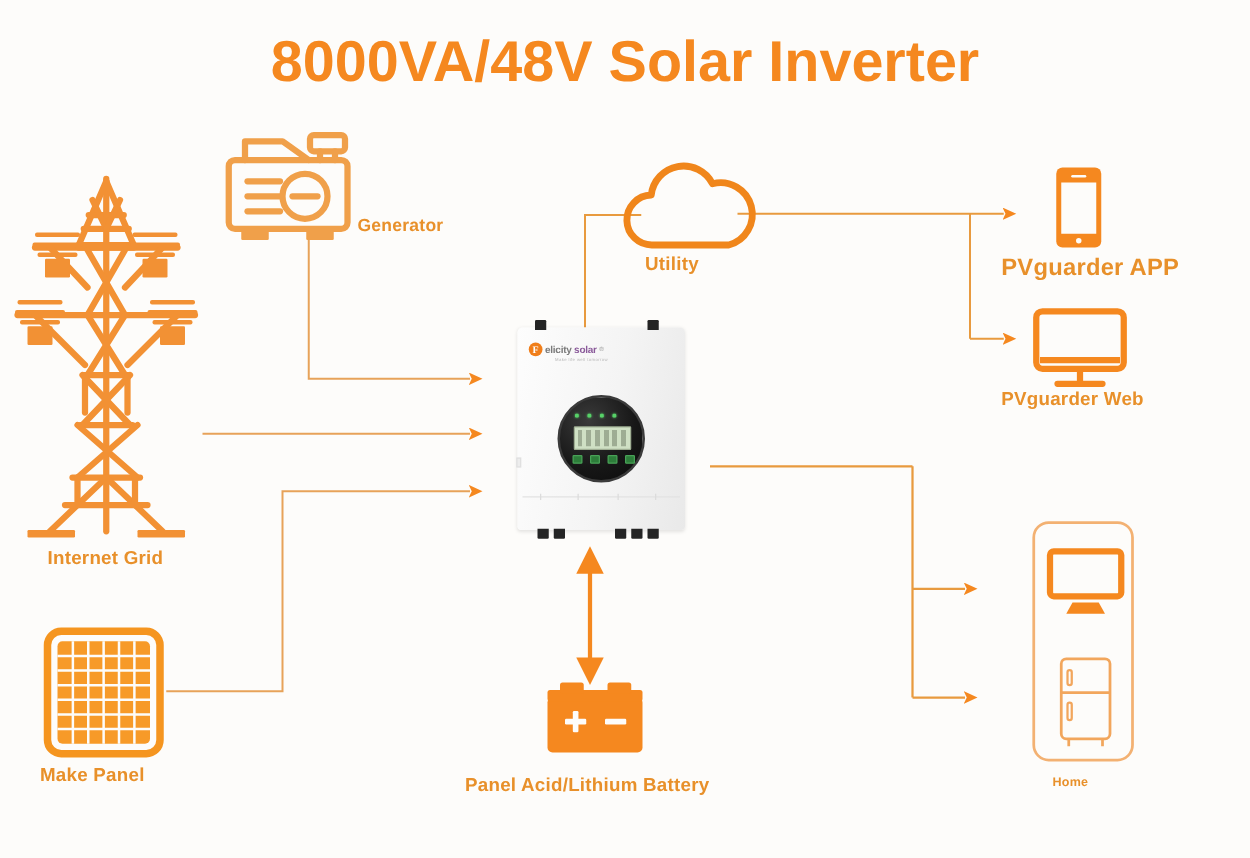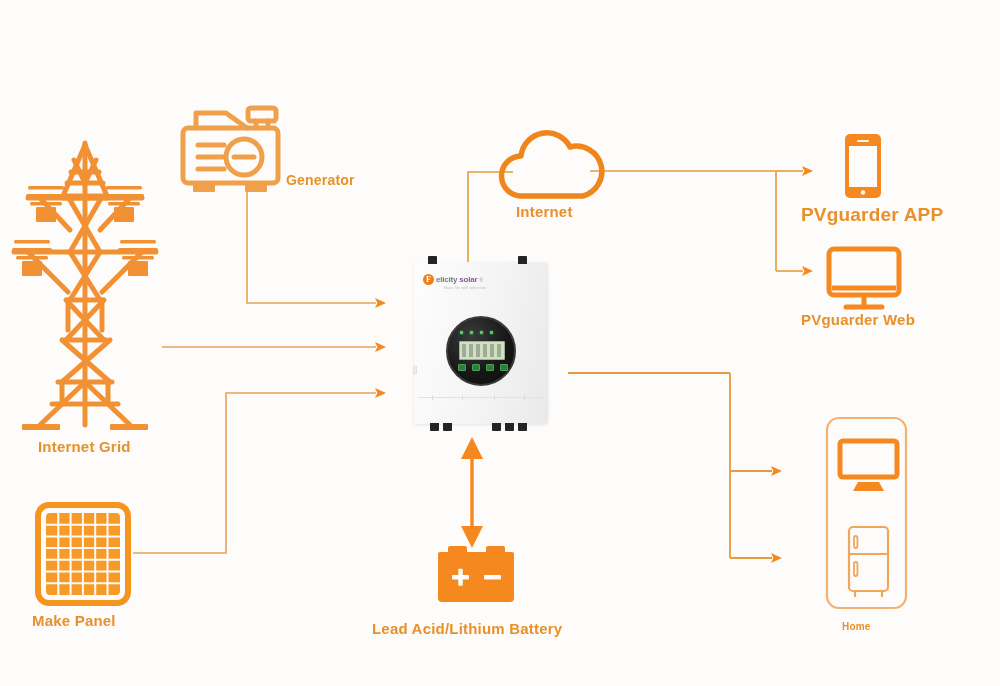--- a/index.html
+++ b/index.html
@@ -80,20 +80,21 @@
   .foot{position:absolute;width:9px;height:8px;background:#242424;border-radius:0 0 1px 1px;}
   .seam{position:absolute;left:4px;right:4px;height:1px;background:#e2e2e2;}
   .seam i{position:absolute;top:-2px;width:1px;height:5px;background:#dcdcdc;}
   .port{position:absolute;width:2px;height:6px;background:#ededed;border:1px solid #e0e0e0;}
 </style>
 </head>
 <body>
 
 <div id="stage">
 
+  <div id="title">8000VA/48V  Solar Inverter</div>
 
   <svg class="layer" viewBox="0 0 1000 686">
     <defs>
       <marker id="ah" markerWidth="12" markerHeight="12" refX="1" refY="5" orient="auto" markerUnits="userSpaceOnUse">
         <path d="M0,0 L11,5 L0,10 L2.4,5 Z" fill="#F5881F"></path>
       </marker>
     </defs>
 
     <g>
       <path d="M247,185 L247,303 L376,303" fill="none" stroke="#E7A259" stroke-width="1.6" marker-end="url(#ah)"></path>
@@ -235,21 +236,21 @@
       <line x1="46" y1="559.8" x2="120" y2="559.8"></line>
       <line x1="46" y1="571.5" x2="120" y2="571.5"></line>
       <line x1="46" y1="583.2" x2="120" y2="583.2"></line>
     </g>
   </svg>
   <div class="lbl" style="left:32px;top:612px;font-size:15px;">Make Panel</div>
 
   <svg class="layer" viewBox="0 0 1000 686">
     <path d="M522,196 a20,20 0 0 1 -1,-40 a26,26 0 0 1 49,-9 a18,18 0 0 1 13,49 Z" fill="none" stroke="#F0861B" stroke-width="5.5" stroke-linejoin="round"></path>
   </svg>
-  <div class="lbl" style="left:516px;top:203px;font-size:15px;">Internet</div>
+  <div class="lbl" style="left:516px;top:203px;font-size:15px;">Utility</div>
 
   <svg class="layer" viewBox="0 0 1000 686">
     <rect x="845" y="134" width="36" height="64" rx="5" fill="#F5881F"></rect>
     <rect x="849" y="146" width="28" height="41" fill="#FDFCFA"></rect>
     <rect x="857" y="140" width="12" height="2" rx="1" fill="#FDFCFA"></rect>
     <circle cx="863" cy="192.5" r="2.2" fill="#FDFCFA"></circle>
   </svg>
   <div class="lbl" style="left:801px;top:204px;font-size:19px;">PVguarder  APP</div>
 
   <svg class="layer" viewBox="0 0 1000 686">
@@ -264,21 +265,21 @@
     <rect x="438" y="558" width="76" height="44" rx="4" fill="#F5881F"></rect>
     <rect x="438" y="552" width="76" height="9" rx="2" fill="#F5881F"></rect>
     <rect x="448" y="546" width="19" height="9" rx="2" fill="#F5881F"></rect>
     <rect x="486" y="546" width="19" height="9" rx="2" fill="#F5881F"></rect>
     <g fill="#FDFCFA">
       <rect x="452" y="575" width="17" height="4.5" rx="1"></rect>
       <rect x="458.25" y="568.75" width="4.5" height="17" rx="1"></rect>
       <rect x="484" y="575" width="17" height="4.5" rx="1"></rect>
     </g>
   </svg>
-  <div class="lbl" style="left:372px;top:620px;font-size:15px;">Lead Acid/Lithium Battery</div>
+  <div class="lbl" style="left:372px;top:620px;font-size:15px;">Panel Acid/Lithium Battery</div>
 
   <svg class="layer" viewBox="0 0 1000 686">
     <rect x="827" y="418" width="79" height="190" rx="12" fill="none" stroke="#F3B172" stroke-width="2.2"></rect>
 
     <rect x="840" y="441" width="57" height="36" rx="3" fill="none" stroke="#F5881F" stroke-width="5"></rect>
     <path d="M858,482 L879,482 L884,491 L853,491 Z" fill="#F5881F"></path>
 
     <rect x="849" y="527" width="39" height="64" rx="4" fill="none" stroke="#F2A65C" stroke-width="2.2"></rect>
     <line x1="849" y1="554" x2="888" y2="554" stroke="#F2A65C" stroke-width="2.2"></line>
     <rect x="854" y="536" width="3.4" height="12" rx="1.7" fill="none" stroke="#F2A65C" stroke-width="1.8"></rect>

